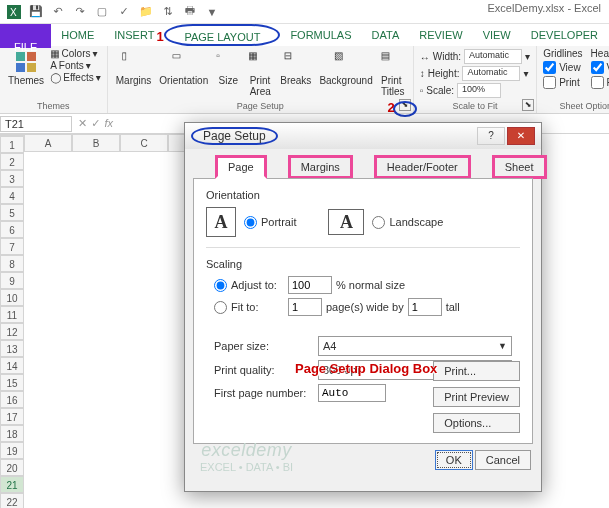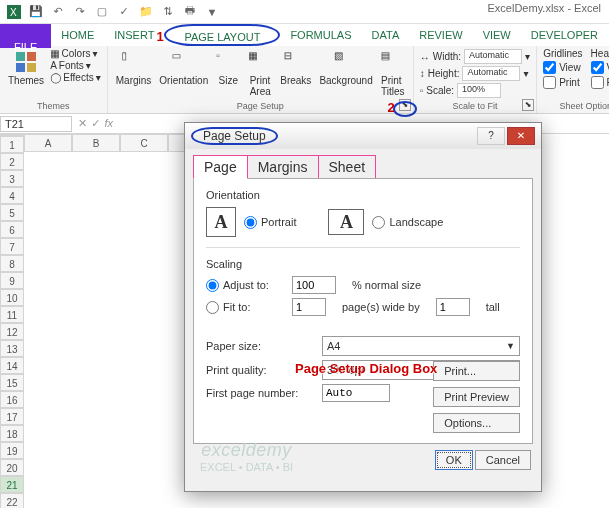--- a/index.html
+++ b/index.html
@@ -37,30 +37,30 @@
 .row-h.sel { background: #d2e6d2; color: #217346; }
 .cells { position: relative; }
 
 .dialog { position: absolute; left: 184px; top: 122px; width: 358px; height: 370px; background: #f0f0f0; border: 1px solid #888; box-shadow: 0 4px 20px rgba(0,0,0,.4); }
 .dlg-title { height: 26px; background: linear-gradient(#fff,#e4e4e4); display: flex; align-items: center; padding: 0 6px; justify-content: space-between; }
 .dlg-title-text { font-size: 12px; border: 2px solid #1a3dbf; border-radius: 50%/100%; padding: 0 10px; }
 .dlg-title-btns { display: flex; gap: 2px; }
 .dlg-tb { width: 28px; height: 18px; border: 1px solid #ccc; font-size: 10px; text-align: center; line-height: 16px; }
 .dlg-tb.close { background: #c84030; color: #fff; border-color: #a33; }
 .dlg-tabs { display: flex; margin: 6px 8px 0 8px; }
-.dlg-tab { padding: 3px 10px; border: 1px solid #ec4899; font-size: 14px; background: #f0f0f0; margin-right: -1px; }
+.dlg-tab { padding: 3px 10px; border: 3px solid #ec4899; font-size: 11px; background: #f0f0f0; margin-right: -1px; margin-left: 22px; }
 .dlg-tab.active { background: #fff; border-bottom-color: #fff; position: relative; z-index: 1; }
 .dlg-body { margin: 0 8px 6px 8px; background: #fff; border: 1px solid #aaa; height: 266px; padding: 10px 12px; position: relative; margin-top: -1px; }
 .section-label { font-size: 11px; margin-bottom: 6px; }
 .orient-row { display: flex; align-items: center; gap: 8px; }
 .orient-icon { width: 30px; height: 30px; border: 1px solid #666; display: inline-flex; align-items: center; justify-content: center; font-family: "Times New Roman"; font-size: 18px; font-weight: bold; }
 .orient-icon.land { width: 36px; height: 26px; }
 .radio { display: flex; align-items: center; gap: 4px; font-size: 11px; }
 .hr { border-top: 1px solid #ddd; margin: 10px 0; }
-.form-row { display: flex; align-items: center; gap: 16px; font-size: 11px; margin: 4px 0; }
+.form-row { display: flex; align-items: center; gap: 4px; font-size: 11px; margin: 4px 8px; }
 .form-row label { width: 100px; text-decoration: none; }
 .spin { width: 44px; height: 18px; border: 1px solid #999; background: #fff; padding: 0 3px; font-size: 11px; }
 .combo { flex: 1; height: 20px; border: 1px solid #999; background: #fff; padding: 0 4px; display: flex; justify-content: space-between; align-items: center; }
 .combo .arrow { font-size: 9px; }
 .btn-row { position: absolute; right: 12px; bottom: 10px; display: flex; gap: 6px; flex-direction: column; }
 .btn { border: 1px solid #999; background: #f4f4f4; padding: 3px 10px; font-size: 11px; }
 .dlg-footer { display: flex; gap: 2px; justify-content: flex-end; padding: 0 10px 8px 0; }
 .btn.focus { border: 1px solid #3a76d0; outline: 1px dotted #555; outline-offset: -3px; }
 .annot { position: absolute; color: #c00; font-weight: bold; font-size: 13px; text-shadow: 1px 1px 0 #fff; z-index: 5; }
 .watermark { position: absolute; left: 200px; bottom: 35px; color: #c5d6cf; font-size: 11px; z-index: 3; text-align: center; }
@@ -264,20 +264,21 @@
   <div class="dlg-title">
     <span class="dlg-title-text">Page Setup</span>
     <div class="dlg-title-btns">
       <div class="dlg-tb">?</div>
       <div class="dlg-tb close">✕</div>
     </div>
   </div>
   <div class="dlg-tabs">
     <div class="dlg-tab active">Page</div>
     <div class="dlg-tab">Margins</div>
+    <div class="dlg-tab">Header/Footer</div>
     <div class="dlg-tab">Sheet</div>
   </div>
   <div class="dlg-body">
     <div class="section-label">Orientation</div>
     <div class="orient-row">
       <span class="orient-icon">A</span>
       <label class="radio">
           <input type="radio" name="o" checked="" style="">
           <span>Portrait</span>
         </label>

